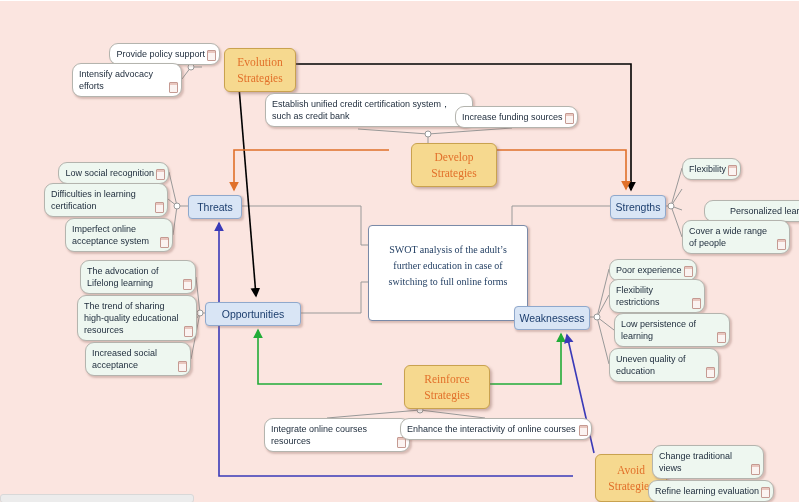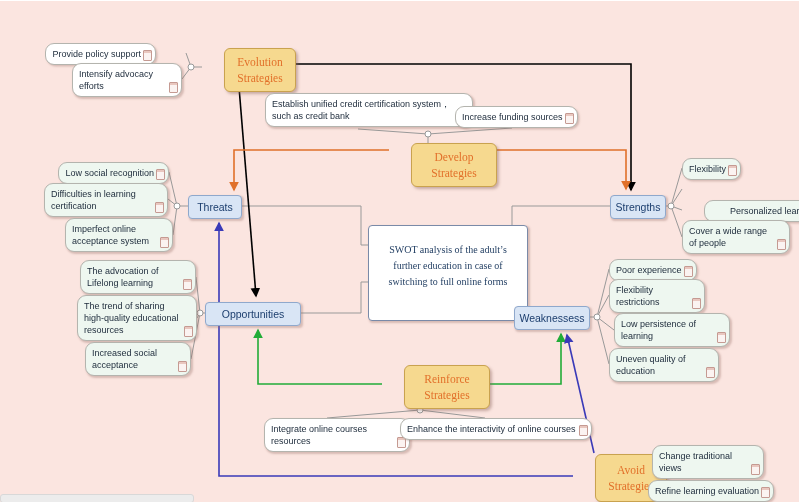--- a/index.html
+++ b/index.html
@@ -118,21 +118,21 @@
   <div class="strategy" style="left:389px;top:142px;width:76px;height:38px;">
       <span>Develop Strategies</span>
     </div>
   <div class="strategy" style="left:382px;top:364px;width:76px;height:38px;">
       <span>Reinforce Strategies</span>
     </div>
   <div class="strategy" style="left:573px;top:453px;width:62px;height:42px;">
       <span>Avoid Strategies</span>
     </div>
 
-  <div class="leaf white" style="right:643px;top:42px;"><span>Provide policy support</span><span class="doc-icon"></span></div>
+  <div class="leaf white" style="right:579px;top:42px;"><span>Provide policy support</span><span class="doc-icon"></span></div>
   <div class="leaf white" style="right:617px;top:62px;width:88px;"><span>Intensify advocacy efforts</span><span class="doc-icon"></span></div>
 
   <div class="leaf white" style="left:265px;top:92px;width:186px;"><span>Establish unified credit certification system，such as credit bank</span><span class="doc-icon"></span></div>
   <div class="leaf white" style="left:455px;top:105px;"><span>Increase funding sources</span><span class="doc-icon"></span></div>
 
   <div class="leaf" style="right:630px;top:161px;"><span>Low social recognition</span><span class="doc-icon"></span></div>
   <div class="leaf" style="right:631px;top:182px;width:102px;"><span>Difficulties in learning certification</span><span class="doc-icon"></span></div>
   <div class="leaf" style="right:626px;top:217px;width:86px;"><span>Imperfect online acceptance system</span><span class="doc-icon"></span></div>
 
   <div class="leaf" style="right:603px;top:259px;width:94px;"><span>The advocation of Lifelong learning</span><span class="doc-icon"></span></div>

